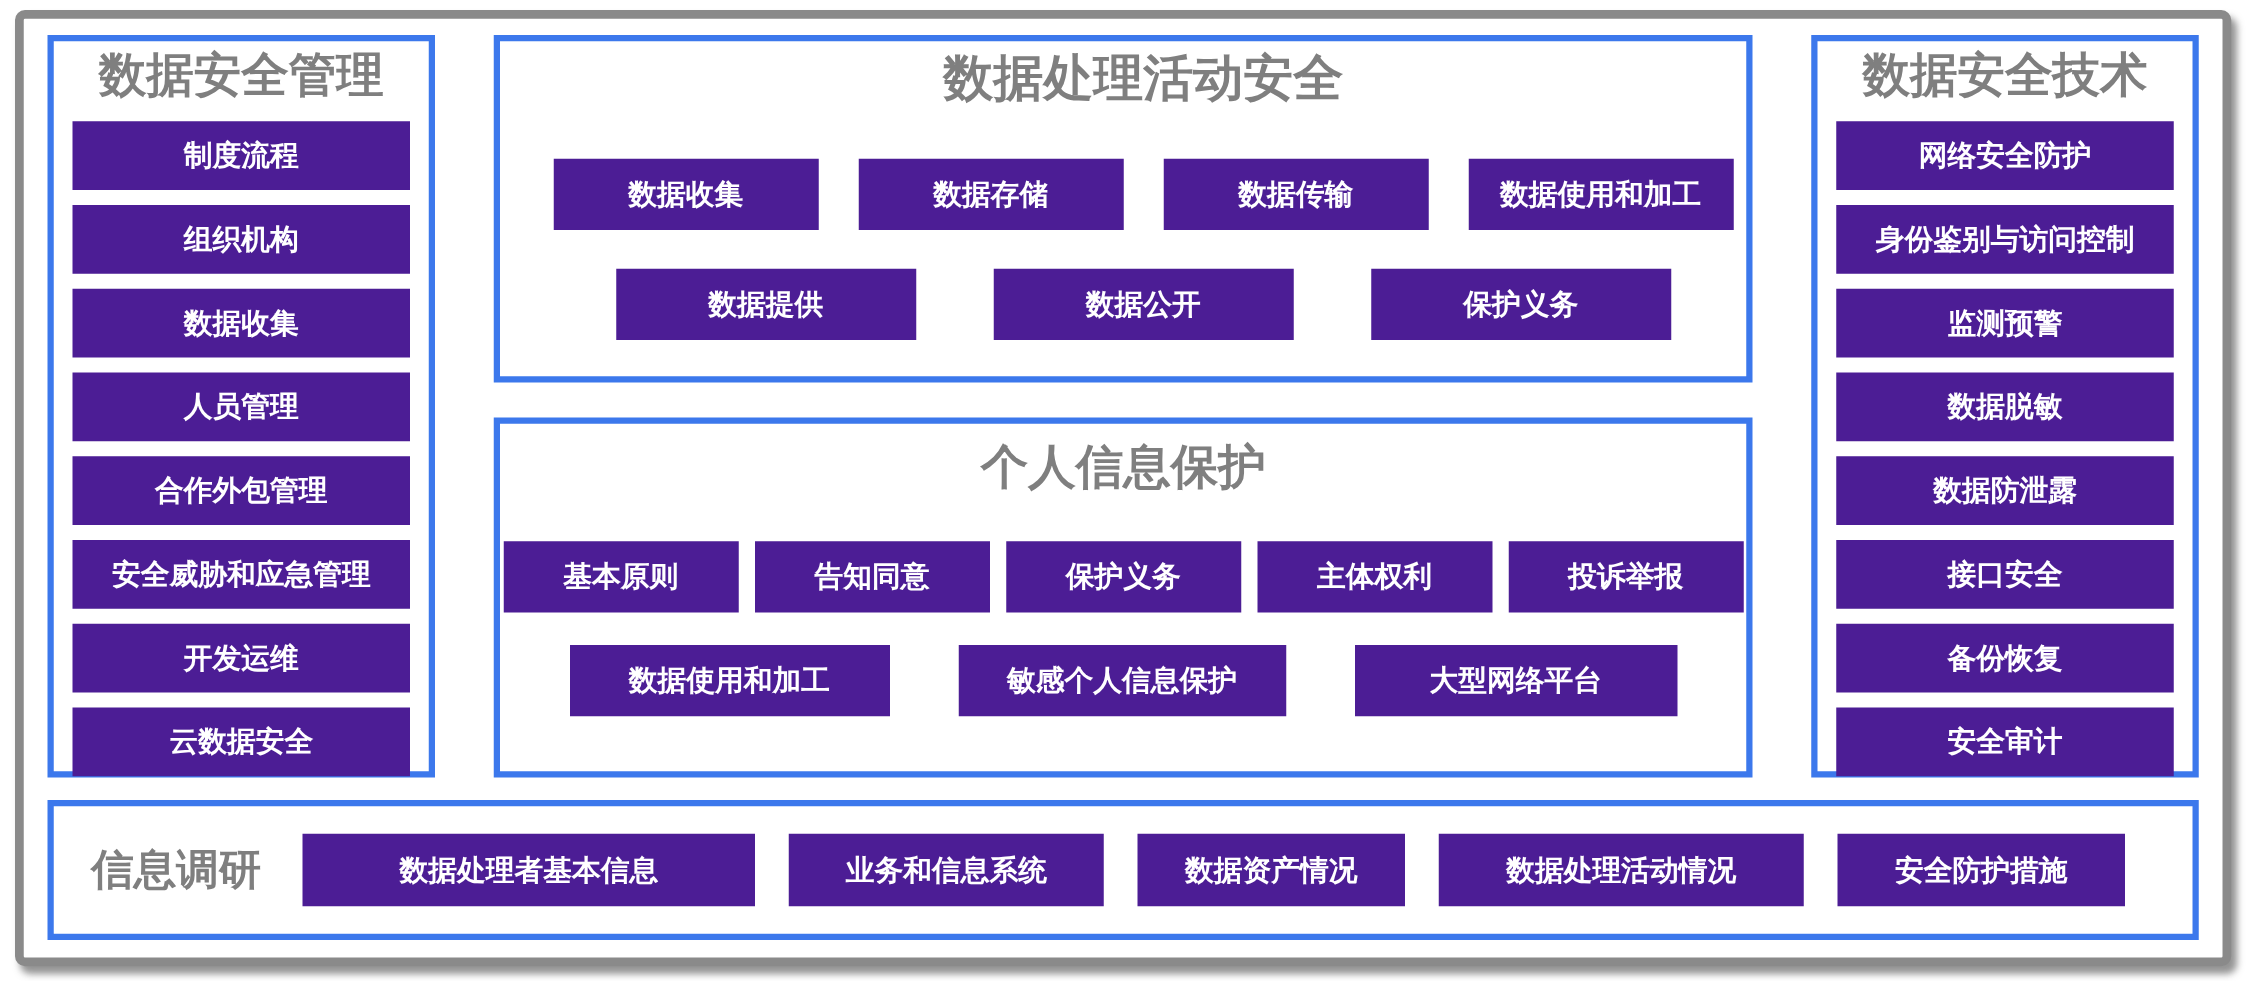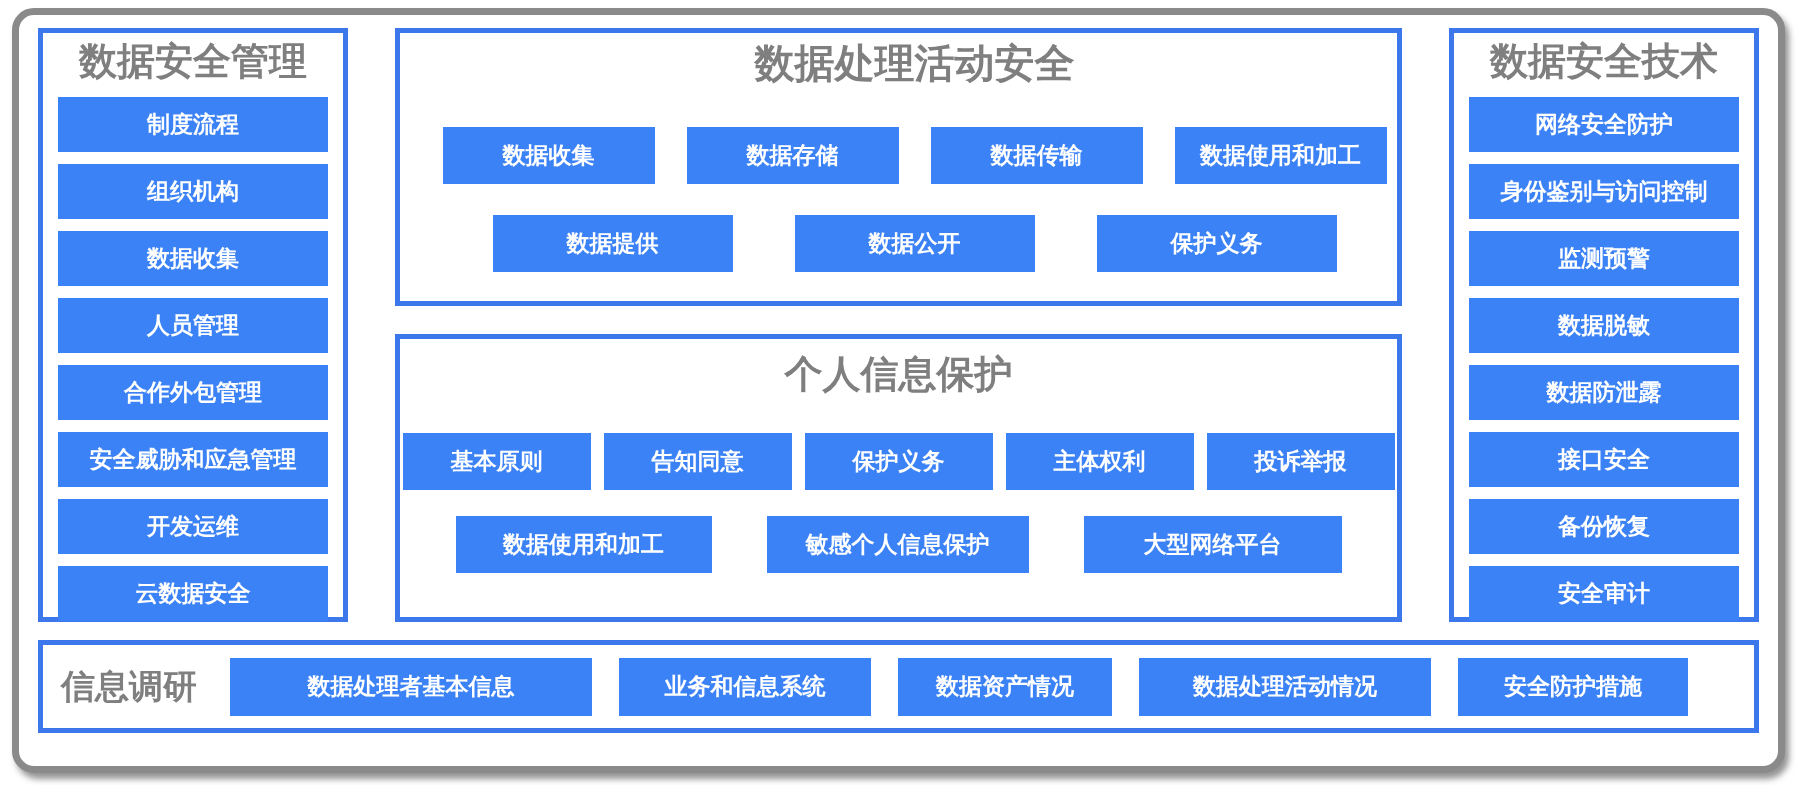--- a/index.html
+++ b/index.html
@@ -4,38 +4,38 @@
 <style>
   html,body{margin:0;padding:0;background:#ffffff;}
   body{
     width:1797px;height:785px;overflow:hidden;
     font-family:"Liberation Sans","DejaVu Sans",sans-serif;
     -webkit-font-smoothing:antialiased;
   }
   .frame{
     position:relative;box-sizing:border-box;
     margin:8px 12px;width:1773px;height:765px;
-    border:7px solid #8a8a8a;border-radius:22px;
+    border:7px solid #8a8a8a;border-radius:8px;
     box-shadow:4px 6px 6px rgba(60,60,60,.55);
     padding:13px 19px;background:#ffffff;
   }
   .top-region{display:flex;gap:47px;height:594px;}
   .panel{
     box-sizing:border-box;border:5px solid #3c78ec;background:#ffffff;
   }
   .side-col{
     width:310px;height:594px;display:flex;flex-direction:column;
     align-items:center;gap:12px;padding-top:5px;
   }
   .side-title{
     font-size:38px;line-height:46px;font-weight:bold;color:#7f7f7f;
     margin:0 0 1px 0;white-space:nowrap;
   }
   .btn{
-    box-sizing:border-box;background:#3b82f6;color:#ffffff;
+    box-sizing:border-box;background:#4c1d95;color:#ffffff;
     display:flex;align-items:center;justify-content:center;
     font-size:23px;font-weight:bold;white-space:nowrap;flex:none;
   }
   .side-btn{width:270px;height:55px;}
   .mid-col{flex:1;display:flex;flex-direction:column;gap:28px;}
   .panel-activities{height:278px;display:flex;flex-direction:column;align-items:center;padding-left:32px;}
   .panel-personal{flex:1;display:flex;flex-direction:column;align-items:center;}
   .mid-title{
     font-size:40px;line-height:48px;font-weight:bold;color:#7f7f7f;
     margin:6px 0 0 0;white-space:nowrap;
@@ -47,22 +47,22 @@
   .act-row2{margin-top:31px;gap:62px;}
   .act-row2 .btn{width:240px;height:57px;}
   .pi-row1{margin-top:36px;gap:13px;}
   .pi-row1 .btn{width:188px;height:57px;}
   .pi-row2{margin-top:26px;gap:55px;}
   .pi-row2 .btn{height:57px;}
   .pi-row2 .btn:nth-child(1){width:256px;}
   .pi-row2 .btn:nth-child(2){width:262px;}
   .pi-row2 .btn:nth-child(3){width:258px;}
   .bottom-panel{
-    margin-top:18px;height:93px;display:flex;align-items:center;
-    padding:0 12px;gap:27px;
+    margin-top:18px;height:112px;display:flex;align-items:center;
+    padding:0 24px;gap:27px;
   }
   .bottom-title{
     font-size:34px;font-weight:bold;color:#7f7f7f;
     margin:0 6px 0 6px;white-space:nowrap;flex:none;
   }
   .bottom-panel .btn{height:58px;}
   .b1{width:362px;}.b2{width:252px;}.b3{width:214px;}.b4{width:292px;}.b5{width:230px;}
 </style>
 </head>
 <body>

